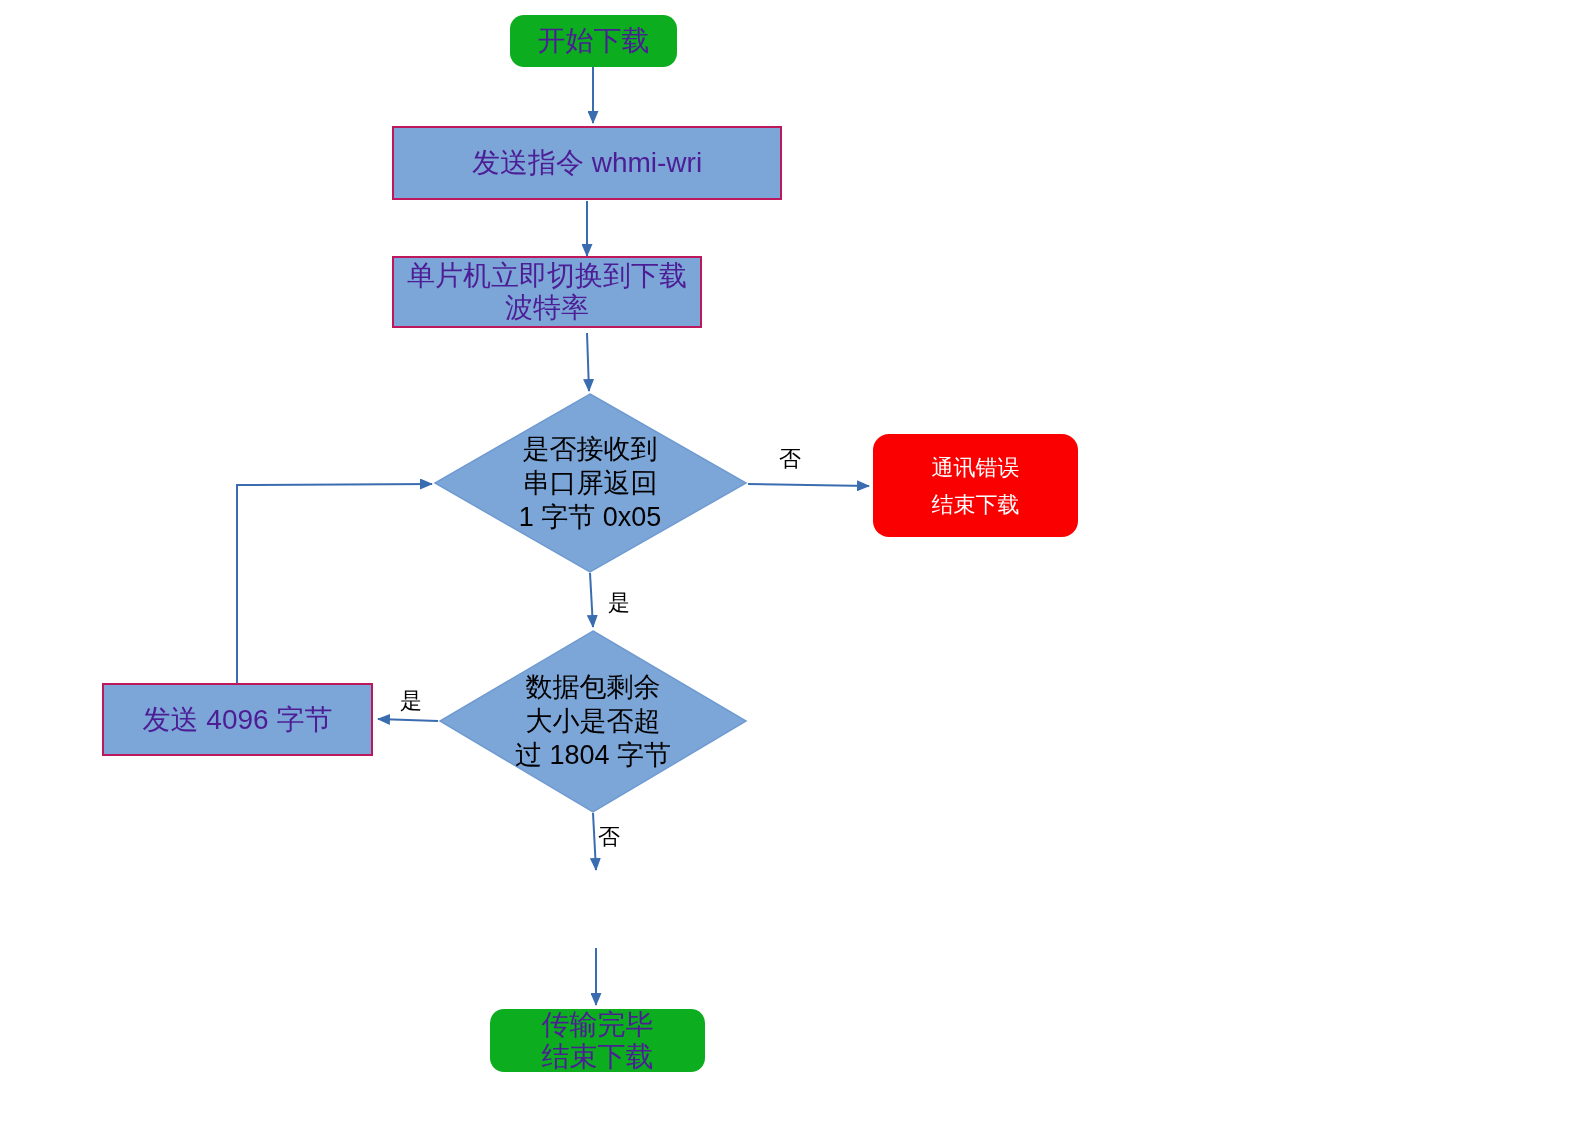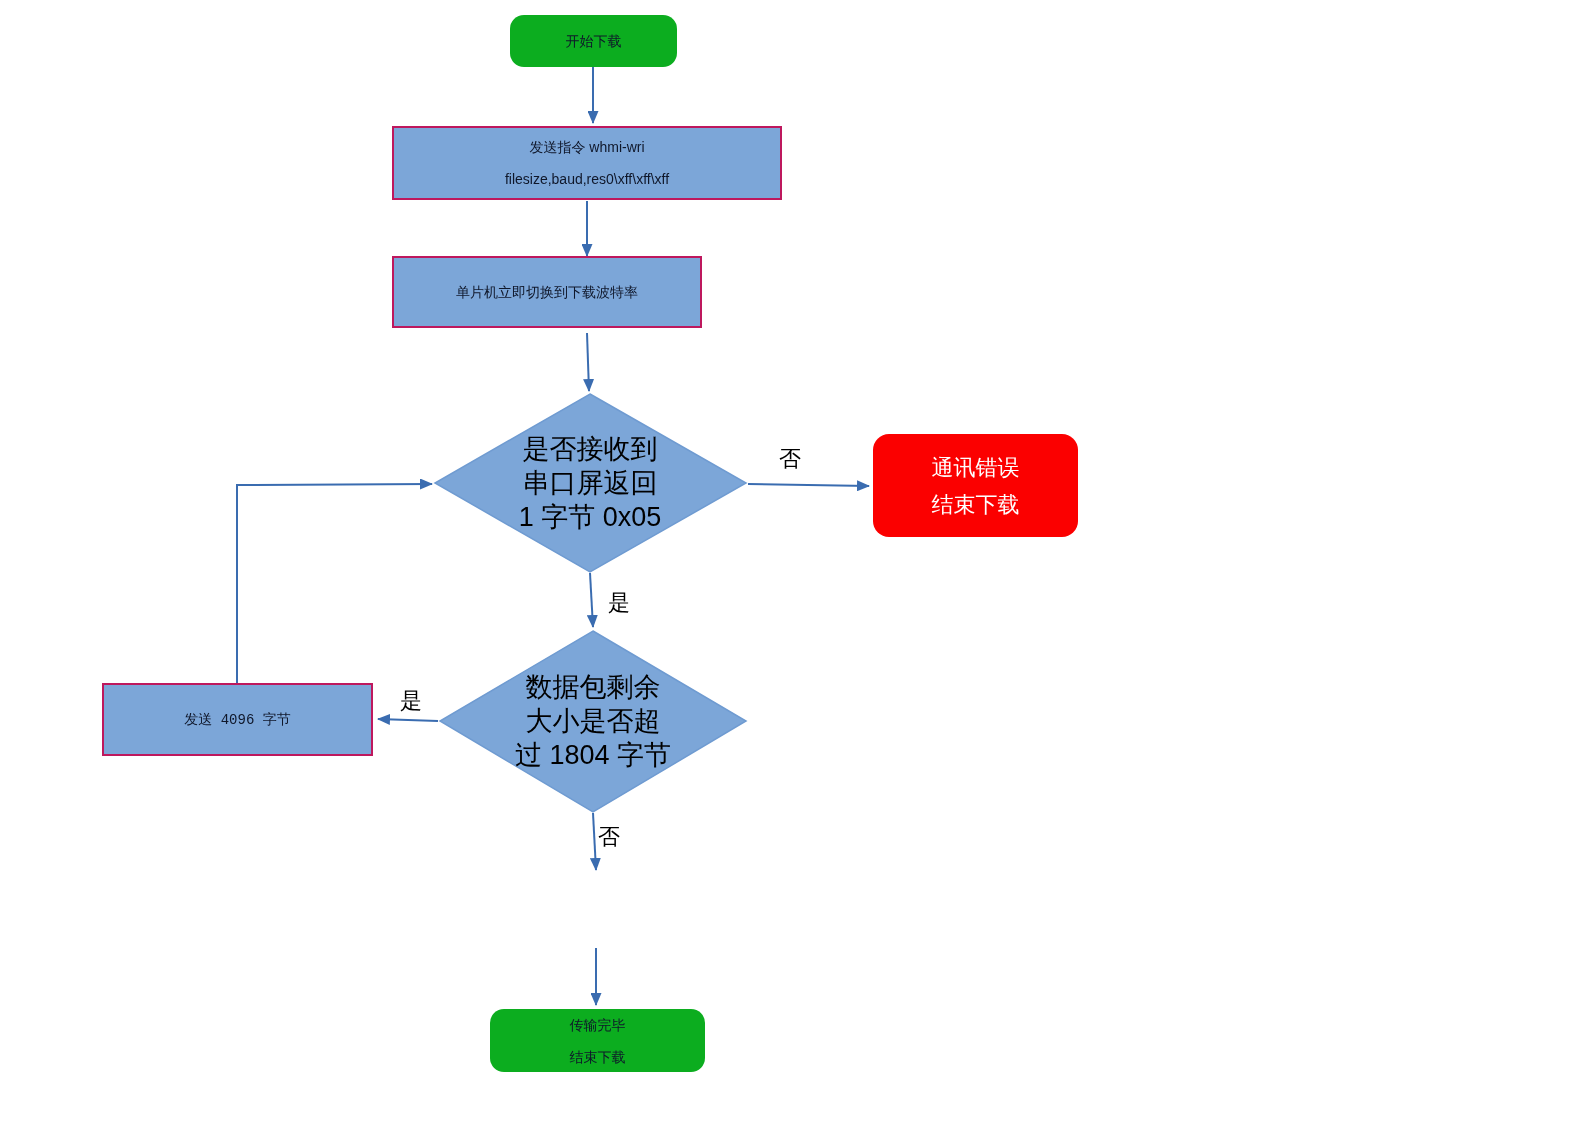--- a/index.html
+++ b/index.html
@@ -33,22 +33,22 @@
     stroke-width: 1.5;
   }
   .node {
     position: absolute;
     box-sizing: border-box;
     display: flex;
     flex-direction: column;
     align-items: center;
     justify-content: center;
     text-align: center;
-    color: #0f172a;
-    font-size: 14px;
+    color: #4c1d95;
+    font-size: 28px;
     line-height: 32px;
   }
   .process {
     background: #7ca6d8;
     border: 2px solid #be185d;
   }
   .terminal-green {
     background: #0cad1f;
     border: none;
     border-radius: 14px;
@@ -79,21 +79,21 @@
     font-size: 22px;
     line-height: 26px;
   }
   
   #node-start          { left: 510px; top: 15px;   width: 167px; height: 52px;  }
   #node-send-command   { left: 392px; top: 126px;  width: 390px; height: 74px;  }
   #node-switch-baud    { left: 392px; top: 256px;  width: 310px; height: 72px;  }
   #node-comm-error     { left: 873px; top: 434px;  width: 205px; height: 103px; }
   #text-check-received { left: 460px; top: 430px;  width: 260px; height: 106px; }
   #text-check-size     { left: 463px; top: 668px;  width: 260px; height: 106px; }
-  #node-send-4096      { left: 102px; top: 683px;  width: 271px; height: 73px; font-family: Liberation Mono, monospace;  }
+  #node-send-4096      { left: 102px; top: 683px;  width: 271px; height: 73px;  }
   #node-send-remaining { left: 460px; top: 874px;  width: 277px; height: 73px;  }
   #node-end            { left: 490px; top: 1009px; width: 215px; height: 63px;  }
   #label-received-no   { left: 779px; top: 446px; }
   #label-received-yes  { left: 608px; top: 590px; }
   #label-size-yes      { left: 400px; top: 688px; }
   #label-size-no       { left: 598px; top: 824px; }
 </style>
 </head>
 <body>
 
@@ -119,21 +119,20 @@
     <polyline class="edge" points="593,813 596,870" marker-end="url(#arrowhead)"></polyline>
     <polyline class="edge" points="596,948 596,1005" marker-end="url(#arrowhead)"></polyline>
   </svg>
 
   <div class="node terminal-green" id="node-start">
     <span>开始下载</span>
   </div>
 
   <div class="node process" id="node-send-command">
     <span>发送指令 whmi-wri</span>
-    <span>filesize,baud,res0\xff\xff\xff</span>
   </div>
 
   <div class="node process" id="node-switch-baud">
     <span>单片机立即切换到下载波特率</span>
   </div>
 
   <div class="diamond-text" id="text-check-received">
     <span>是否接收到</span>
     <span>串口屏返回</span>
     <span>1 字节 0x05</span>

